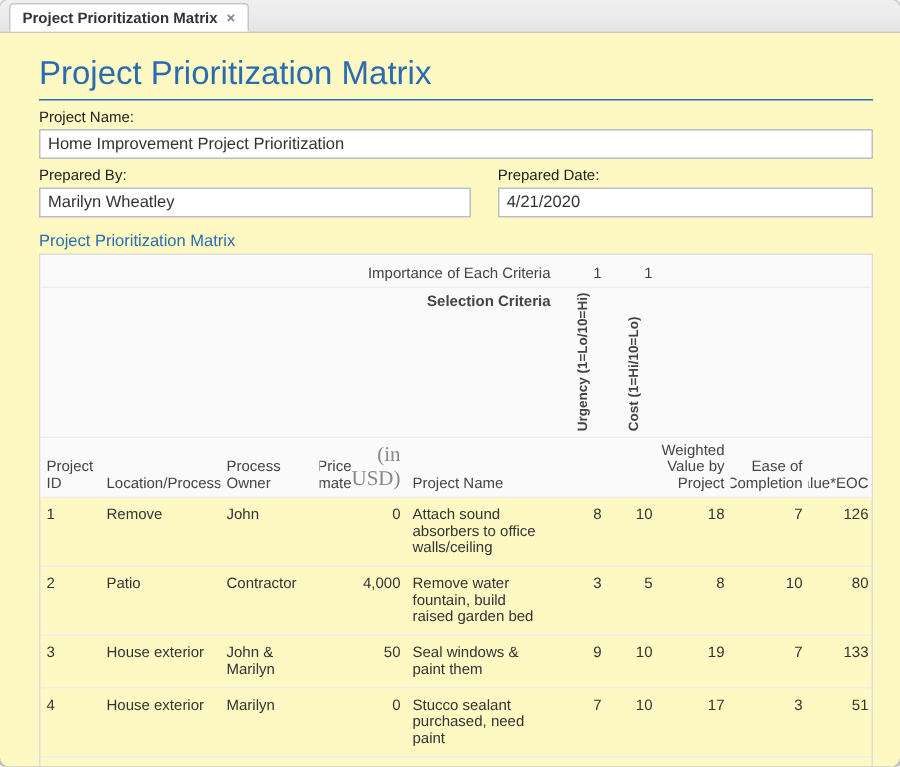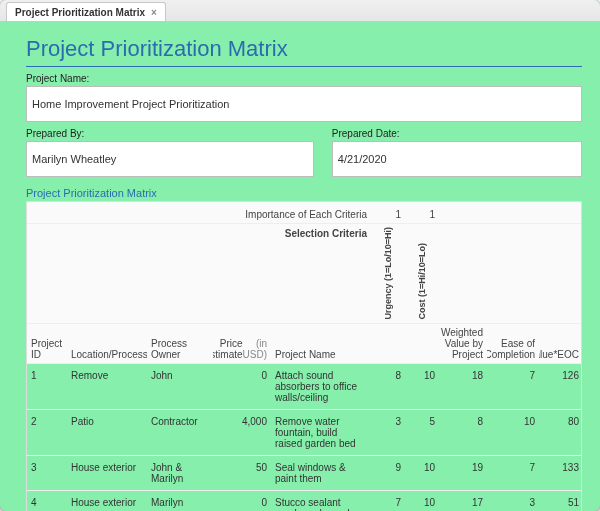--- a/index.html
+++ b/index.html
@@ -7,21 +7,21 @@
     margin: 0;
     padding: 0;
     font-family: "Segoe UI", Arial, sans-serif;
     font-size: 11px;
     color: #333;
     background: #fff;
   }
   .window {
     width: 600px;
     height: 511px;
-    background: #86efac;
+    background: #fef9c3;
     border-radius: 6px;
     overflow: hidden;
     box-shadow: 0 6px 18px rgba(0,0,0,0.35), 0 0 0 1px rgba(0,0,0,0.15);
     position: relative;
   }
   .tabstrip {
     height: 22px;
     background: linear-gradient(#f0f0f0,#e6e6e6);
     border-bottom: 1px solid #c8c8c8;
     display: flex;
@@ -74,21 +74,21 @@
     font-weight: 400;
     color: #222;
     margin-bottom: 2px;
   }
   .field input {
     border: 1px solid #bdbdbd;
     padding: 3px 5px;
     font-size: 11px;
     color: #333;
     background: #fff;
-    height: 36px;
+    height: 20px;
   }
   .subhead-link {
     color: #2b6cb0;
     font-size: 11px;
     margin: 10px 0 2px 0;
   }
   .matrix {
     border: 1px solid #ddd;
     border-bottom: none;
     width: 100%;
@@ -126,22 +126,23 @@
     font-size: 9px;
     color: #444;
     white-space: nowrap;
   }
   .colhead {
     font-size: 10px;
     color: #444;
   }
   .colhead .sub {
     display: block;
-    font-size: 10px;
+    font-size: 14px;
     color: #888;
+    font-family: Liberation Serif, serif;
   }
   .data > div {
     font-size: 10px;
     color: #333;
   }
   .data {
     min-height: 34px;
     align-items: flex-start;
   }
   .data > div { padding-top: 6px; padding-bottom: 6px; }

